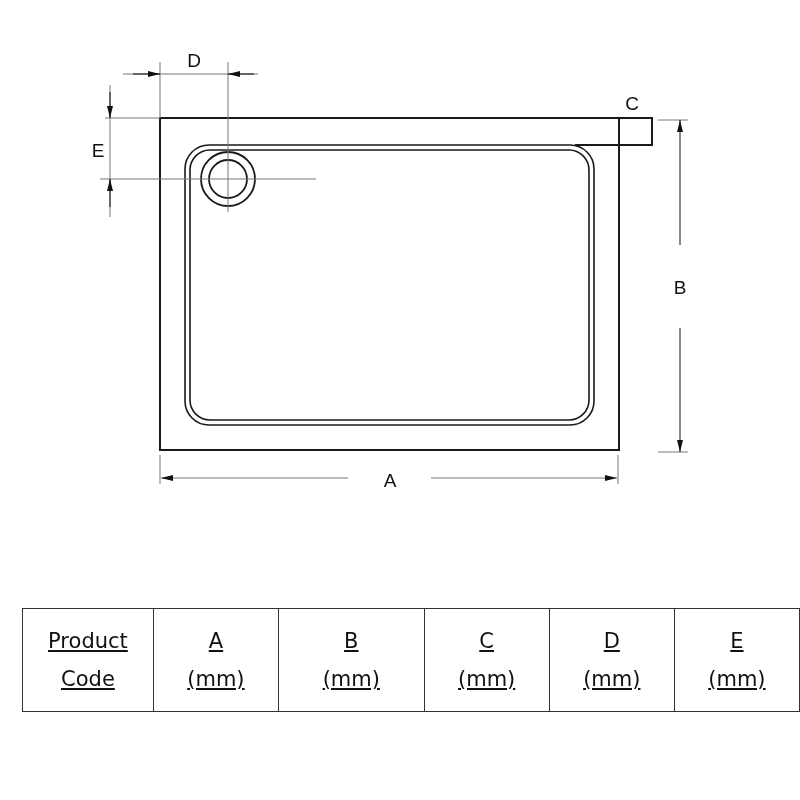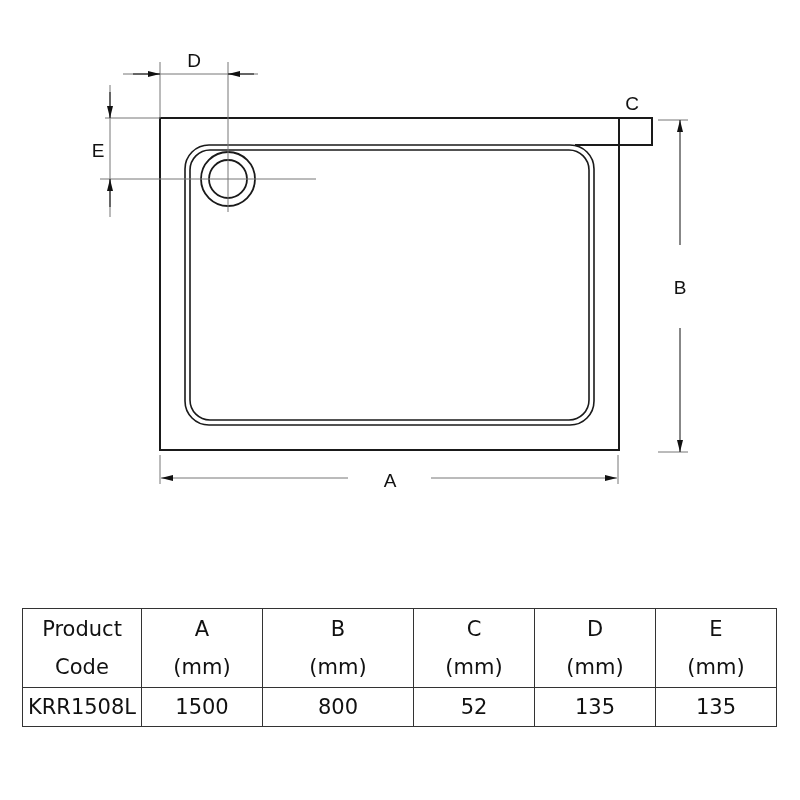--- a/index.html
+++ b/index.html
@@ -1,20 +1,20 @@
 <!DOCTYPE html>
 <html><head>
   <meta charset="utf-8">
   <style>
     html, body { margin: 0; padding: 0; background: #ffffff; }
     body { width: 800px; height: 800px; position: relative; overflow: hidden; font-family: "Liberation Sans", sans-serif; }
     #drawing { position: absolute; left: 0; top: 0; width: 800px; height: 540px; }
     .dimlabel { font-family: "Liberation Sans", sans-serif; font-size: 19px; fill: #111; }
     #spec-table { position: absolute; left: 22px; top: 608px; border-collapse: collapse; font-family: "DejaVu Sans", sans-serif; color: #111; }
-    #spec-table td { border: 1.5px solid #333; text-align: center; font-size: 21px; padding: 0; }
+    #spec-table td { border: 1.5px solid #333; text-align: center; font-size: 21px; padding: 12px; text-decoration: underline; }
     #spec-table .hdr { height: 78px; line-height: 38px; }
     #spec-table .val { height: 38px; }
     .c0 { width: 118px; } .c1 { width: 120px; } .c2 { width: 150px; }
     .c3 { width: 120px; } .c4 { width: 120px; } .c5 { width: 120px; }
     .line { display: block; }
   </style>
 </head>
 <body>
 
 <svg id="drawing" width="800" height="540" viewBox="0 0 800 540" xmlns="http://www.w3.org/2000/svg">
@@ -86,22 +86,14 @@
         </td>
     <td class="hdr c4">
           <span class="line">D</span>
           <span class="line">(mm)</span>
         </td>
     <td class="hdr c5">
           <span class="line">E</span>
           <span class="line">(mm)</span>
         </td>
   </tr>
-  <tr>
-    <td class="val c0">KRR1508L</td>
-    <td class="val c1">1500</td>
-    <td class="val c2">800</td>
-    <td class="val c3">52</td>
-    <td class="val c4">135</td>
-    <td class="val c5">135</td>
-  </tr>
 </tbody>
   </table>
 
 </body></html>

